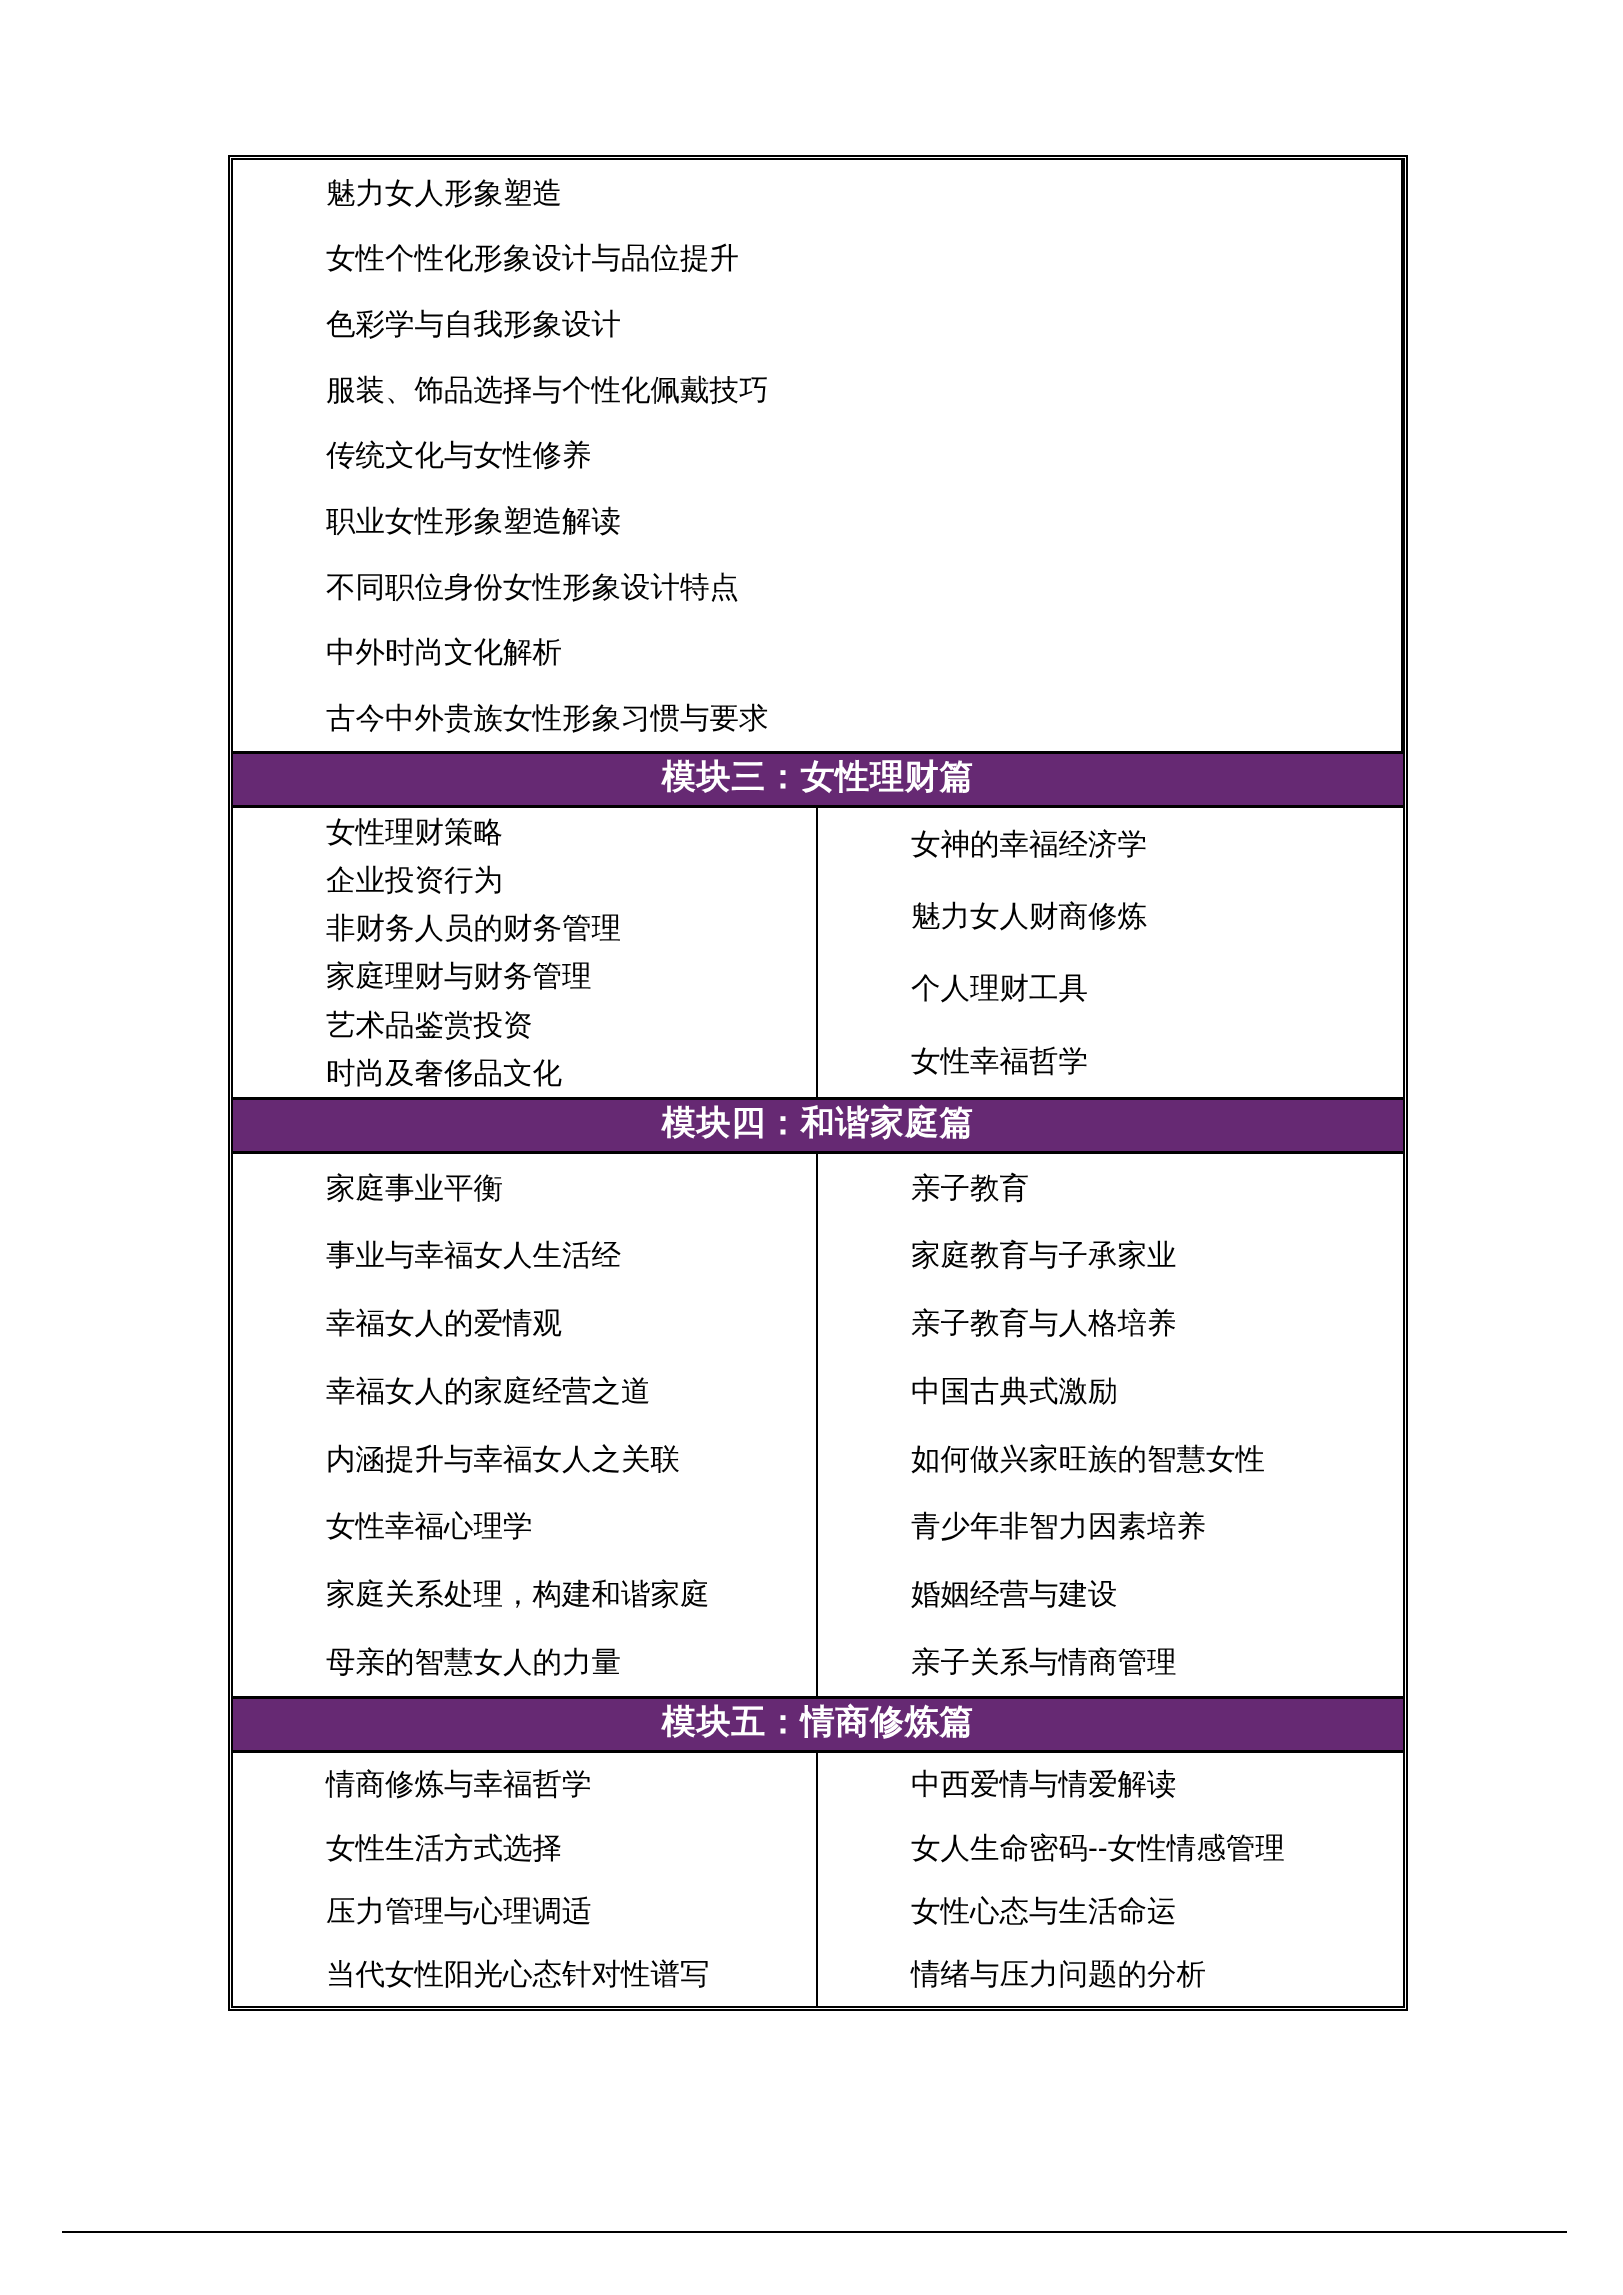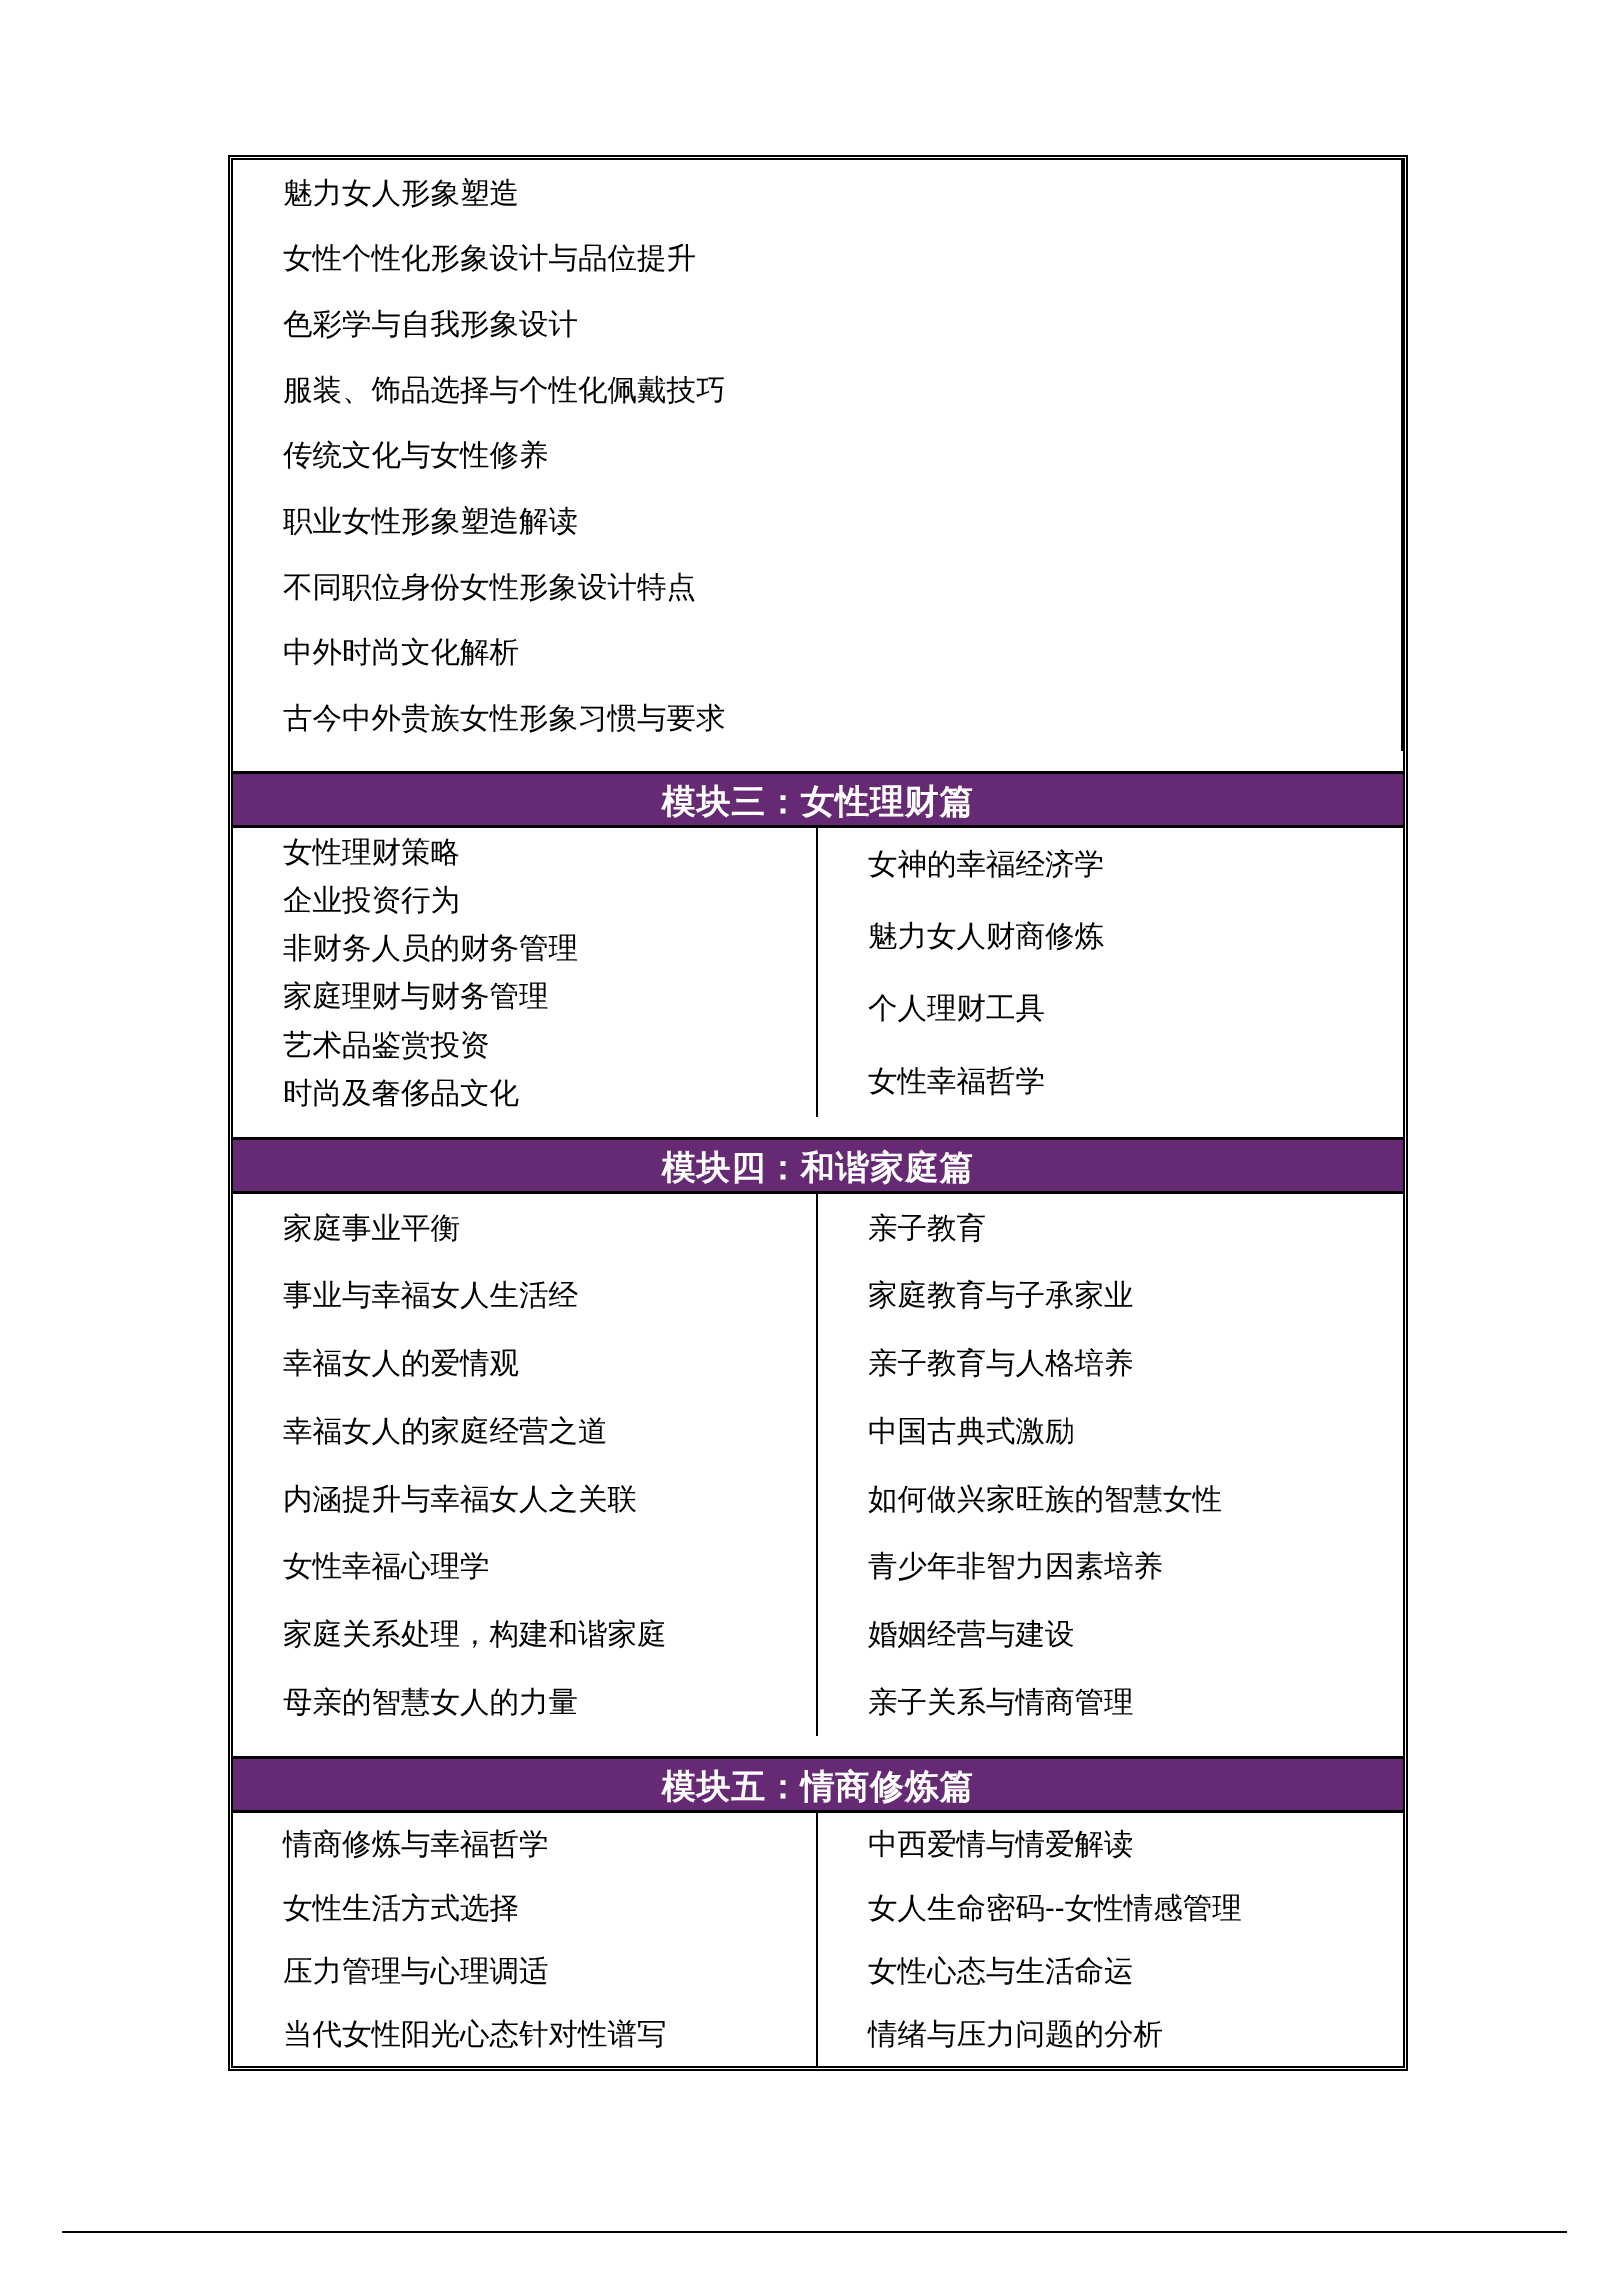--- a/index.html
+++ b/index.html
@@ -34,35 +34,34 @@
     box-sizing: border-box;
     min-width: 0;
   }
   .cell.left {
     border-right: 2.9px solid var(--border-color, #000);
   }
   .item {
     flex: 1 1 0;
     display: flex;
     align-items: center;
-    padding-left: 50px;
+    padding-left: 93px;
     font-size: 29.5px;
     line-height: 1.1;
     color: var(--text-color, #000);
     white-space: nowrap;
   }
   .band {
     height: 51px;
     background: var(--band-bg, #662973);
     border-top: 3.7px solid var(--border-color, #000);
     border-bottom: 3.7px solid var(--border-color, #000);
     display: flex;
-    align-items: flex-end;
+    align-items: flex-start;
     justify-content: center;
-    margin-top: 20px;
   }
   .band-title {
     color: var(--band-text, #fff);
     font-size: 34px;
     font-weight: bold;
     letter-spacing: 0.7px;
   }
   .footer-line {
     position: absolute;
     left: 62px;

